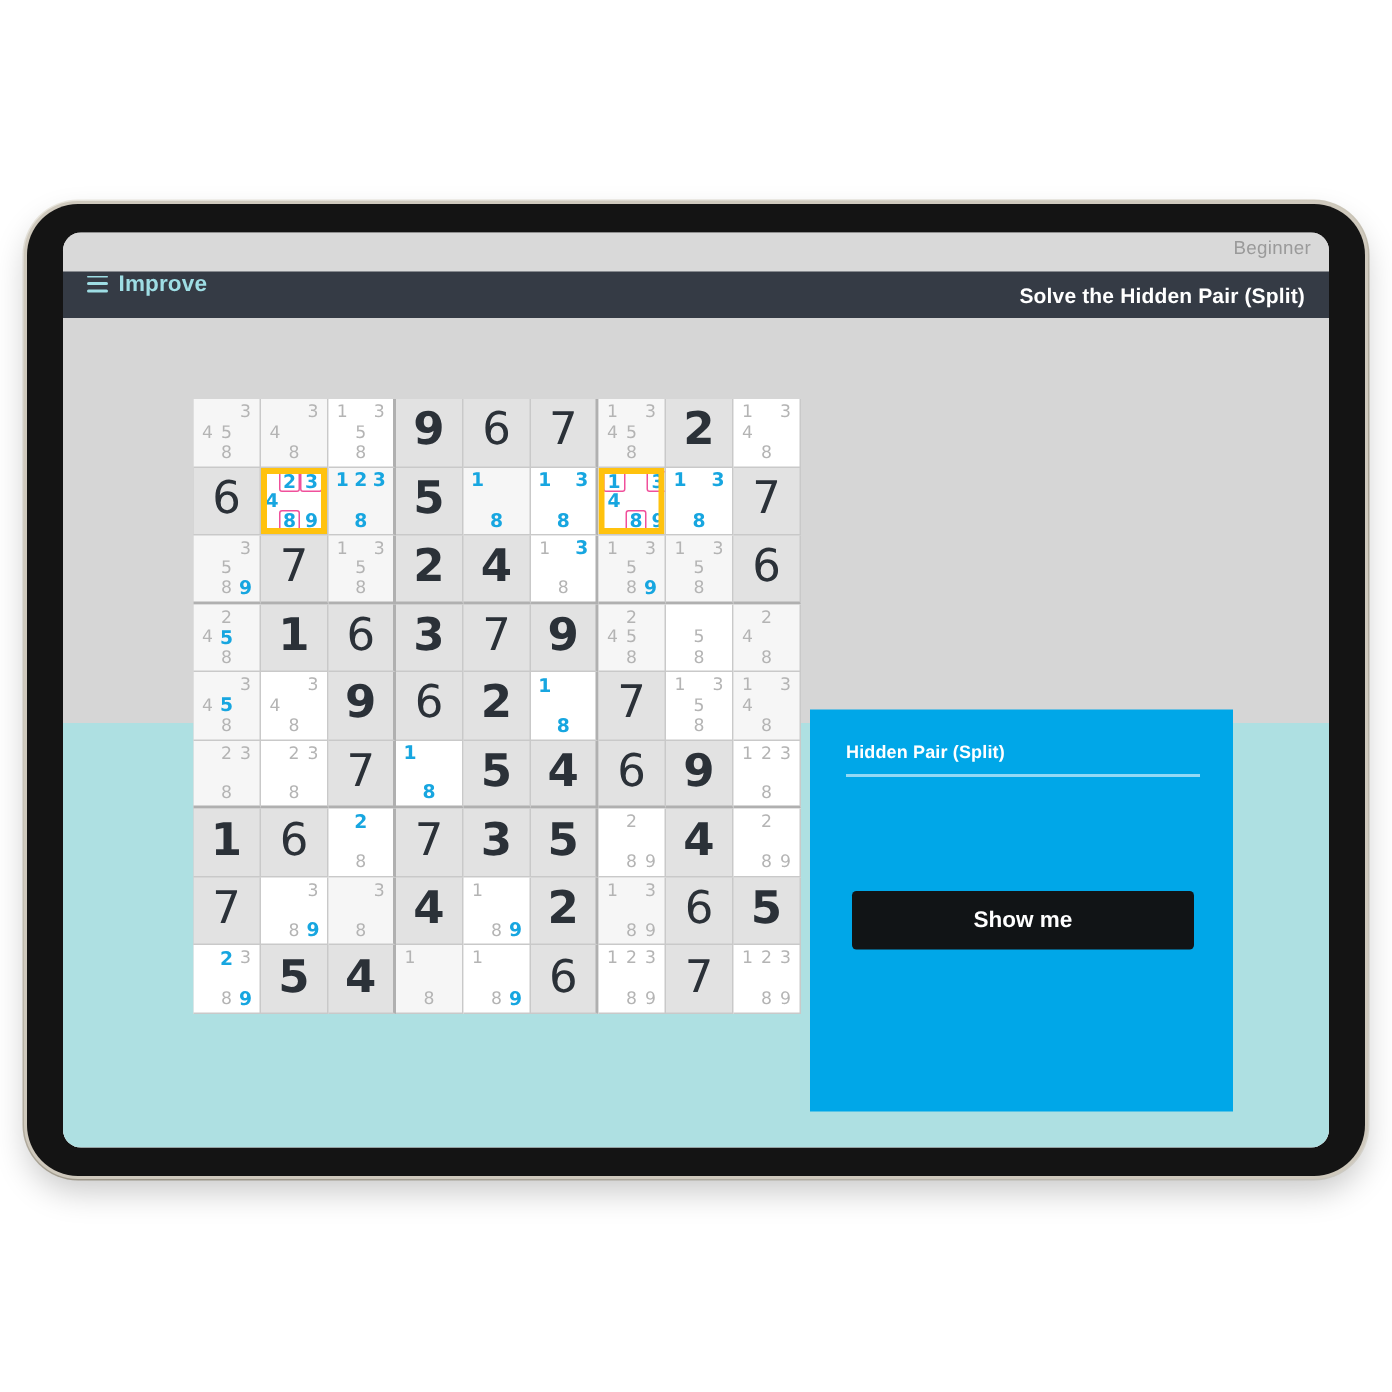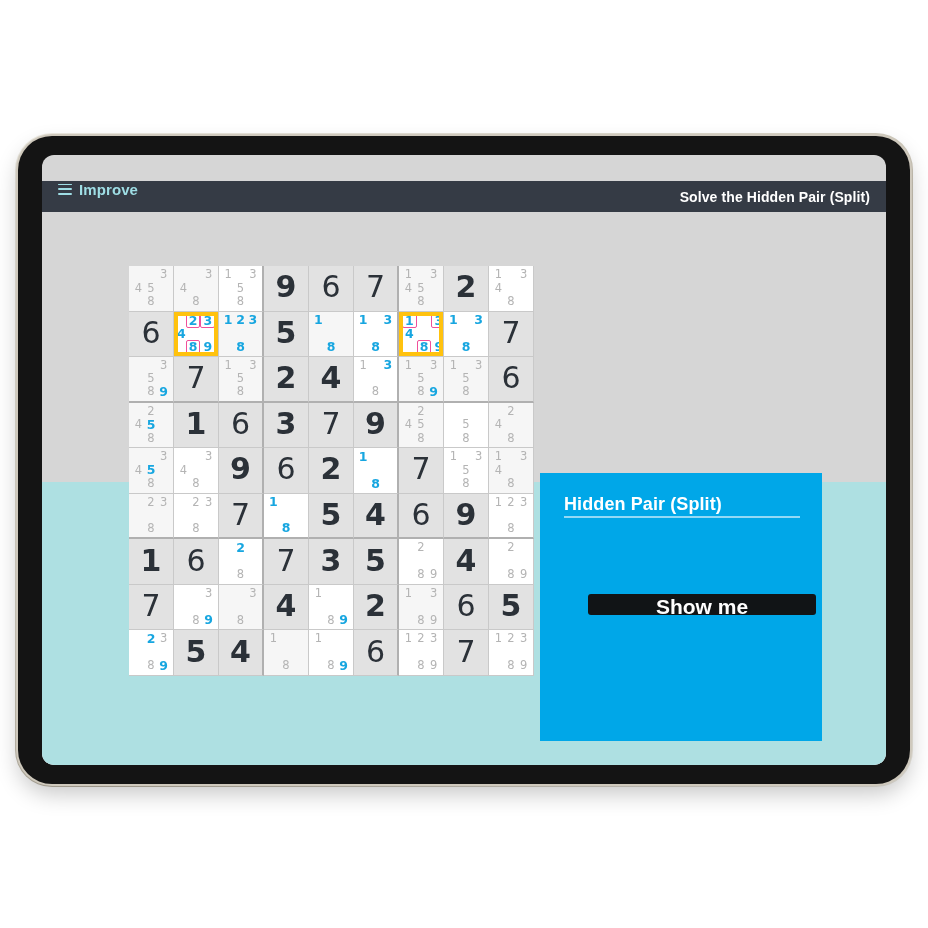--- a/index.html
+++ b/index.html
@@ -127,52 +127,54 @@
     pointer-events:none;
   }
 
   
   .hintpanel{
     position:absolute;left:498px;top:261px;width:282px;height:268px;
     background:#00a7e8;
   }
   .hintpanel .htitle{
     position:absolute;left:24px;top:21px;right:22px;
-    color:#ffffff;font-size:18px;font-weight:bold;letter-spacing:.1px;
+    color:#ffffff;font-size:12px;font-weight:bold;letter-spacing:.1px;
   }
   .hintpanel .hrule{
     position:absolute;left:24px;top:43px;right:22px;height:1.5px;background:#93d9f5;
   }
   .hintpanel .hbody{
     position:absolute;left:24px;top:49px;right:20px;
     color:#eaf7fe;font-size:14px;line-height:17.5px;
   }
   .hintpanel .hbody b{font-weight:bold;color:#ffffff;}
   sup.gloss{
     font-size:8px;background:#ffc20e;color:#4a3c00;
     border-radius:2px;padding:0 1px;vertical-align:super;line-height:1;
     font-weight:bold;
   }
   .showme{
-    position:absolute;left:28px;top:121px;width:228px;height:21px;
+    position:absolute;left:28px;top:121px;width:228px;height:39px;
     background:#111416;border:none;border-radius:3px;
-    color:#ffffff;font-size:21px;font-weight:bold;
+    color:#ffffff;font-size:15px;font-weight:bold;
     font-family:"Liberation Sans", sans-serif;
     cursor:pointer;
-    margin-left:20px;
   }
 </style>
 </head>
 <body>
 
 <div class="stage">
 
   <div class="device">
     <div class="screen">
 
+      <div class="statusbar">
+        <div class="level">Beginner</div>
+      </div>
 
       <div class="appbar">
         <div class="left">
           <span class="hamburger">
               <i></i>
               <i></i>
               <i></i>
             </span>
           <span class="brand">Improve</span>
         </div>

